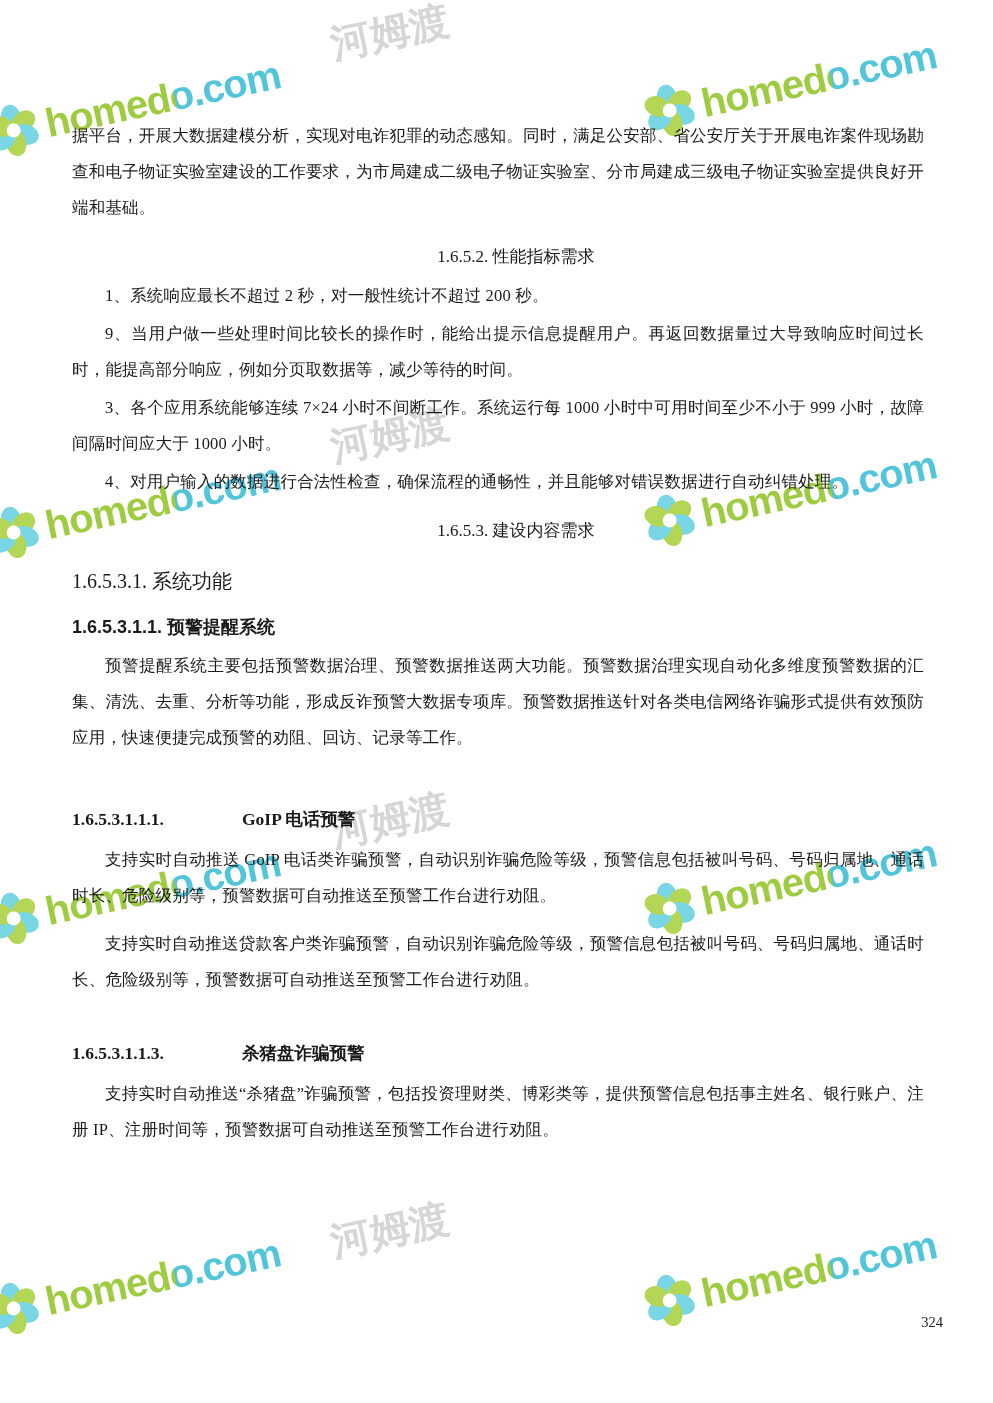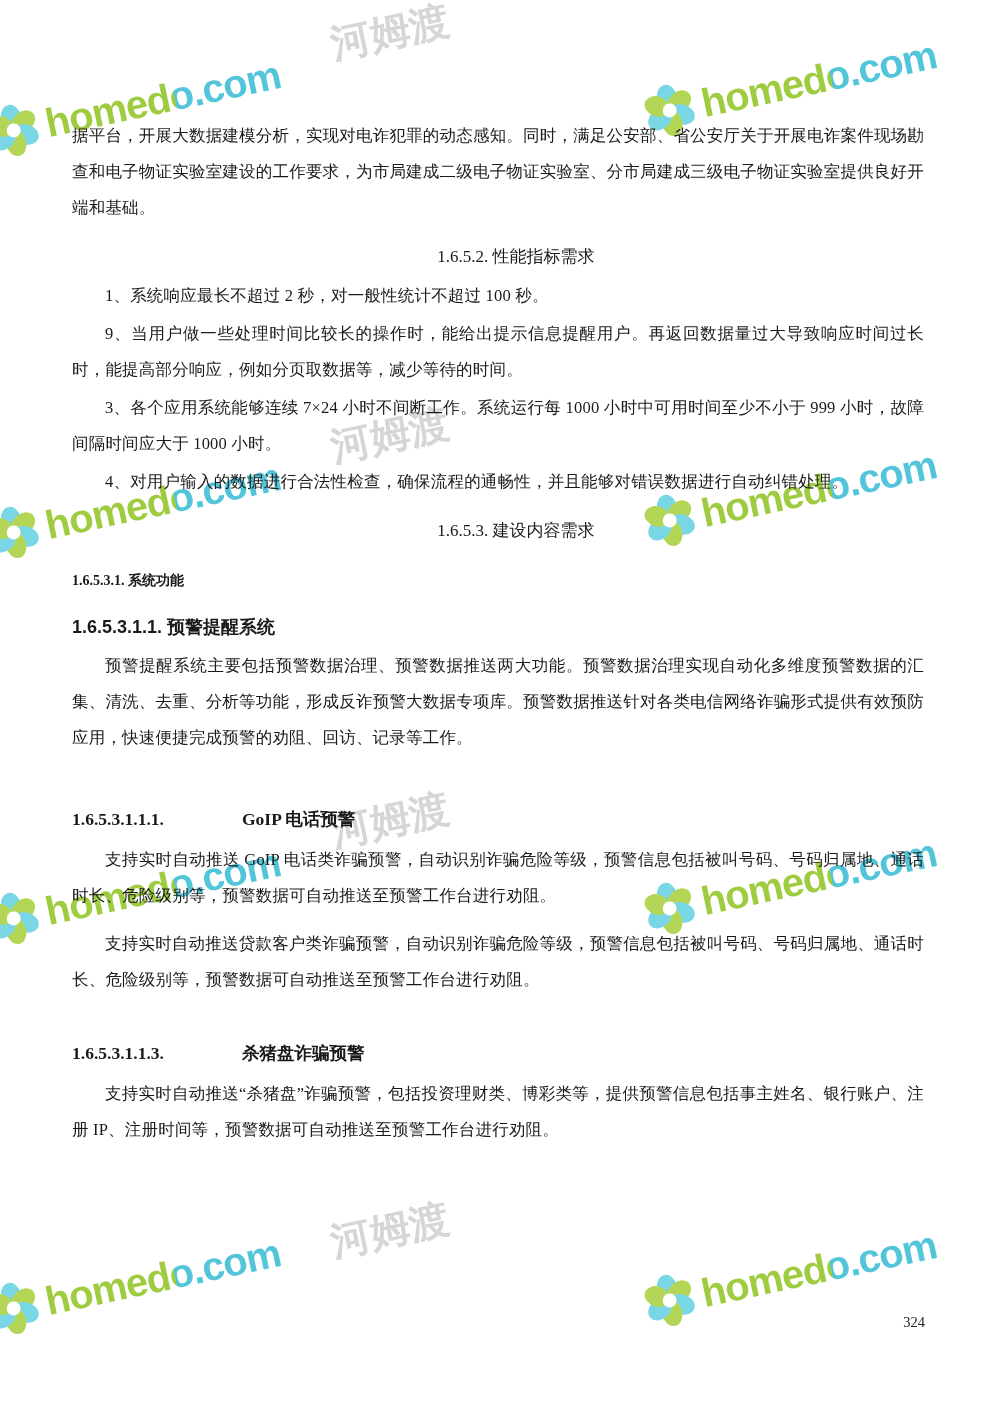--- a/index.html
+++ b/index.html
@@ -38,23 +38,23 @@
     margin: 14px 0 4px 0;
     font-size: 17px;
     line-height: 34px;
     font-weight: normal;
     text-indent: 2.1em;
     font-family: "Liberation Serif", "DejaVu Serif", serif;
     text-align: center;
   }
   h3.h-lv4 {
     margin: 16px 0 4px 0;
-    font-size: 14px;
+    font-size: 20px;
     line-height: 34px;
-    font-weight: bold;
+    font-weight: normal;
   }
   h3.h-lv5 {
     margin: 12px 0 4px 0;
     font-size: 18px;
     line-height: 34px;
     font-weight: bold;
     font-family: "Liberation Sans", sans-serif;
   }
   h3.h-lv6 {
     margin: 26px 0 6px 0;
@@ -64,21 +64,21 @@
   }
   h3.h-lv6 .num {
     display: inline-block;
     min-width: 170px;
   }
   .gap-sm { height: 10px; }
   .gap-md { height: 18px; }
 
   .page-number {
     position: absolute;
-    right: 68px;
+    right: 50px;
     bottom: 72px;
     font-size: 14.5px;
     color: #222;
     font-family: "Liberation Serif", "DejaVu Serif", serif;
     z-index: 6;
   }
 
   
   .wm {
     position: absolute;
@@ -259,21 +259,21 @@
     </div>
     <div class="wm-text">homedo.com</div>
   </div>
 
   <div class="content">
 
     <p class="body">据平台，开展大数据建模分析，实现对电诈犯罪的动态感知。同时，满足公安部、省公安厅关于开展电诈案件现场勘查和电子物证实验室建设的工作要求，为市局建成二级电子物证实验室、分市局建成三级电子物证实验室提供良好开端和基础。</p>
 
     <h3 class="h-sub">1.6.5.2. 性能指标需求</h3>
 
-    <p class="body indent">1、系统响应最长不超过 2 秒，对一般性统计不超过 100 秒。</p>
+    <p class="body indent">1、系统响应最长不超过 2 秒，对一般性统计不超过 200 秒。</p>
     <p class="body indent">9、当用户做一些处理时间比较长的操作时，能给出提示信息提醒用户。再返回数据量过大导致响应时间过长时，能提高部分响应，例如分页取数据等，减少等待的时间。</p>
     <p class="body indent">3、各个应用系统能够连续 7×24 小时不间断工作。系统运行每 1000 小时中可用时间至少不小于 999 小时，故障间隔时间应大于 1000 小时。</p>
     <p class="body indent">4、对用户输入的数据进行合法性检查，确保流程的通畅性，并且能够对错误数据进行自动纠错处理。</p>
 
     <h3 class="h-sub">1.6.5.3. 建设内容需求</h3>
 
     <h3 class="h-lv4">1.6.5.3.1. 系统功能</h3>
 
     <h3 class="h-lv5">1.6.5.3.1.1. 预警提醒系统</h3>
 

